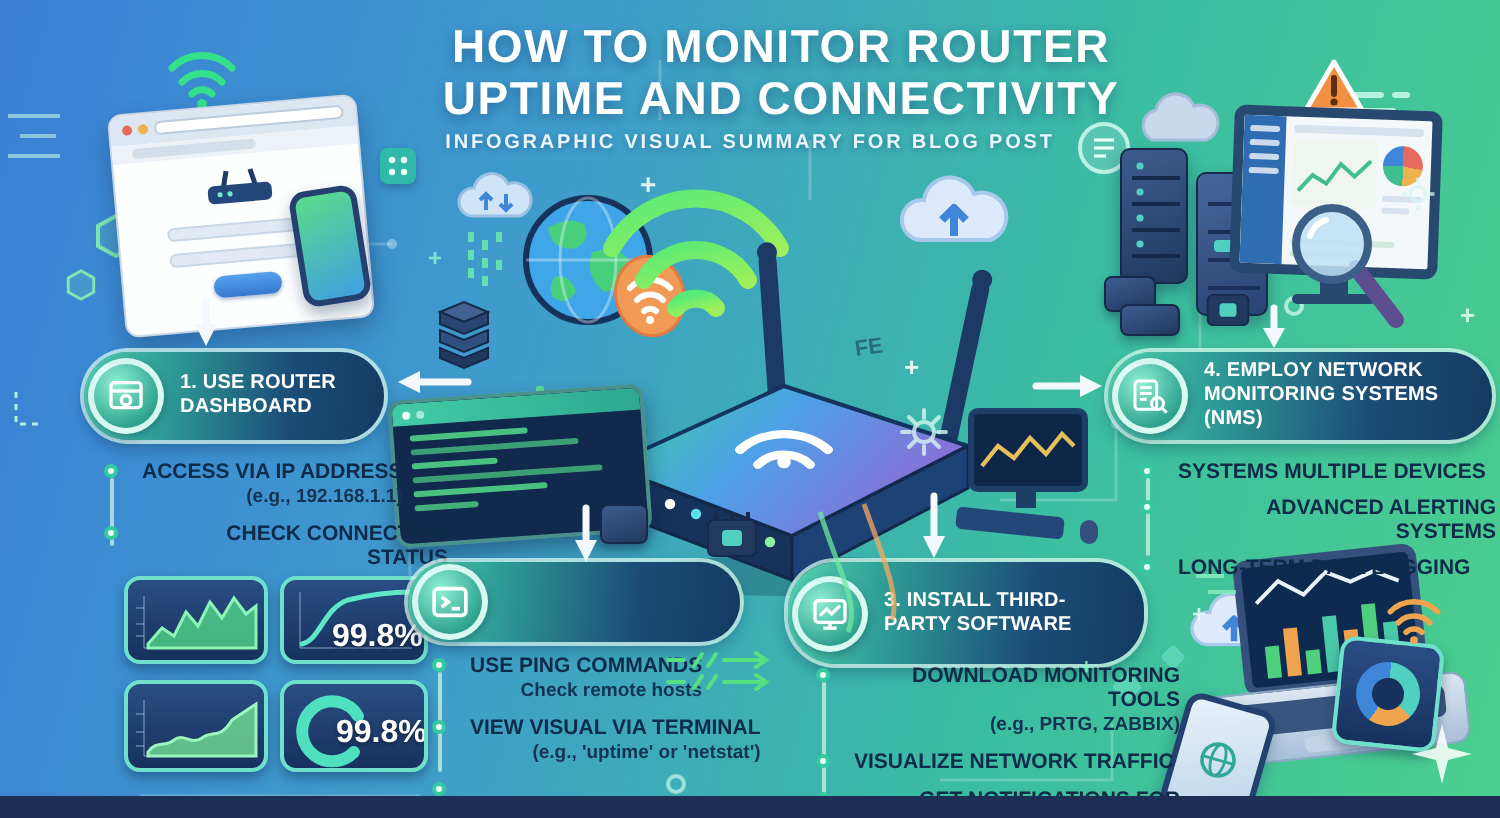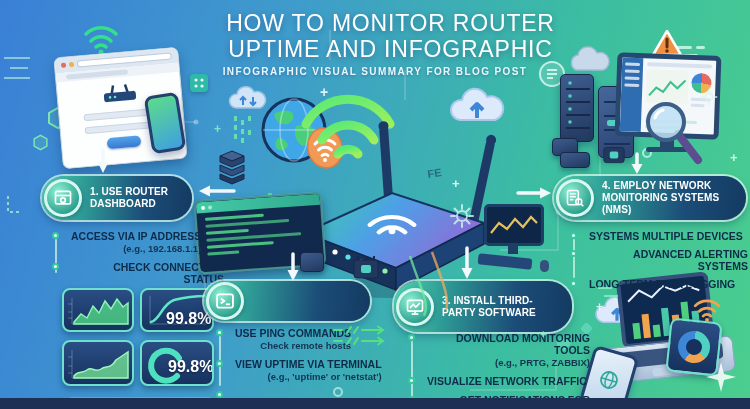--- a/index.html
+++ b/index.html
@@ -5,21 +5,21 @@
   html,body{margin:0;padding:0;}
   body{font-family:"Liberation Sans",sans-serif;}
   #stage{position:relative;width:750px;height:409px;overflow:hidden;
     background:linear-gradient(105deg,#3a80d6 0%,#3f9ccb 35%,#3bbda2 68%,#4bce8d 100%);}
   #stage *{box-sizing:border-box;}
   .abs{position:absolute;}
   svg{display:block;overflow:visible;}
 
   
   .title-wrap{left:0;right:0;top:10px;text-align:center;color:#ffffff;}
-  .title-line{font-size:23px;font-weight:400;letter-spacing:.8px;line-height:26px;
+  .title-line{font-size:23px;font-weight:700;letter-spacing:.8px;line-height:26px;
     text-shadow:0 2px 6px rgba(15,55,105,.45);margin-left:31px;}
   .subtitle{margin-top:4px;font-size:10px;font-weight:700;letter-spacing:1.4px;color:#eaf6ff;
     text-shadow:0 1px 3px rgba(15,55,105,.4);}
 
   
   .pill{border-radius:24px;display:flex;align-items:center;
     background:linear-gradient(95deg,#54d4b0 0%,#2f9f97 26%,#1b4d78 68%,#143a61 100%);
     box-shadow:0 0 0 2px rgba(215,248,238,.75),0 4px 8px rgba(10,40,80,.35);}
   .pill-icon{position:absolute;left:2px;width:38px;height:38px;border-radius:50%;
     background:radial-gradient(circle at 35% 30%,#8ff0d3,#2ba08d 75%);
@@ -119,21 +119,21 @@
       <rect x="618" y="100" width="14" height="3" rx="1.5"></rect>
         <rect x="618" y="107" width="20" height="3" rx="1.5"></rect>
         <rect x="618" y="114" width="11" height="3" rx="1.5"></rect>
     </g>
     <circle cx="647" cy="153" r="4" fill="none" stroke="rgba(200,245,235,.8)" stroke-width="2"></circle>
     <circle cx="338" cy="392" r="4" fill="none" stroke="rgba(200,245,235,.7)" stroke-width="2"></circle>
   </svg>
 
   <div class="abs title-wrap">
     <div class="title-line">HOW TO MONITOR ROUTER</div>
-    <div class="title-line">UPTIME AND INFOGRAPHIC</div>
+    <div class="title-line">UPTIME AND CONNECTIVITY</div>
     <div class="subtitle">INFOGRAPHIC VISUAL SUMMARY FOR BLOG POST</div>
   </div>
 
   <svg class="abs" style="left:82px;top:22px" width="38" height="32" viewBox="0 0 38 32">
     <g fill="none" stroke="#35e08a" stroke-width="3.5" stroke-linecap="round">
       <path d="M4,12 a21,21 0 0 1 30,0"></path>
         <path d="M9,19 a14,14 0 0 1 20,0"></path>
         <path d="M14,25 a7,7 0 0 1 10,0"></path>
     </g>
       <circle cx="19" cy="30" r="2.5" fill="#35e08a"></circle>
@@ -548,21 +548,21 @@
     <div class="bullet">
         <span class="bdot"></span>
       <div>
           <div class="bmain">USE PING COMMANDS</div>
            <div class="bsub">Check remote hosts</div>
         </div>
       </div>
     <div class="bullet">
         <span class="bdot"></span>
       <div>
-          <div class="bmain">VIEW UPTIME VIA TERMINAL</div>
+          <div class="bmain">VIEW VISUAL VIA TERMINAL</div>
            <div class="bsub">(e.g., 'uptime' or 'netstat')</div>
         </div>
       </div>
     <div class="bullet">
         <span class="bdot"></span>
       </div>
   </div>
 
   <svg class="abs" style="left:332px;top:325px" width="56" height="22" viewBox="0 0 56 22">
     <g stroke="#57e07f" stroke-width="2" fill="none" stroke-linecap="round">

